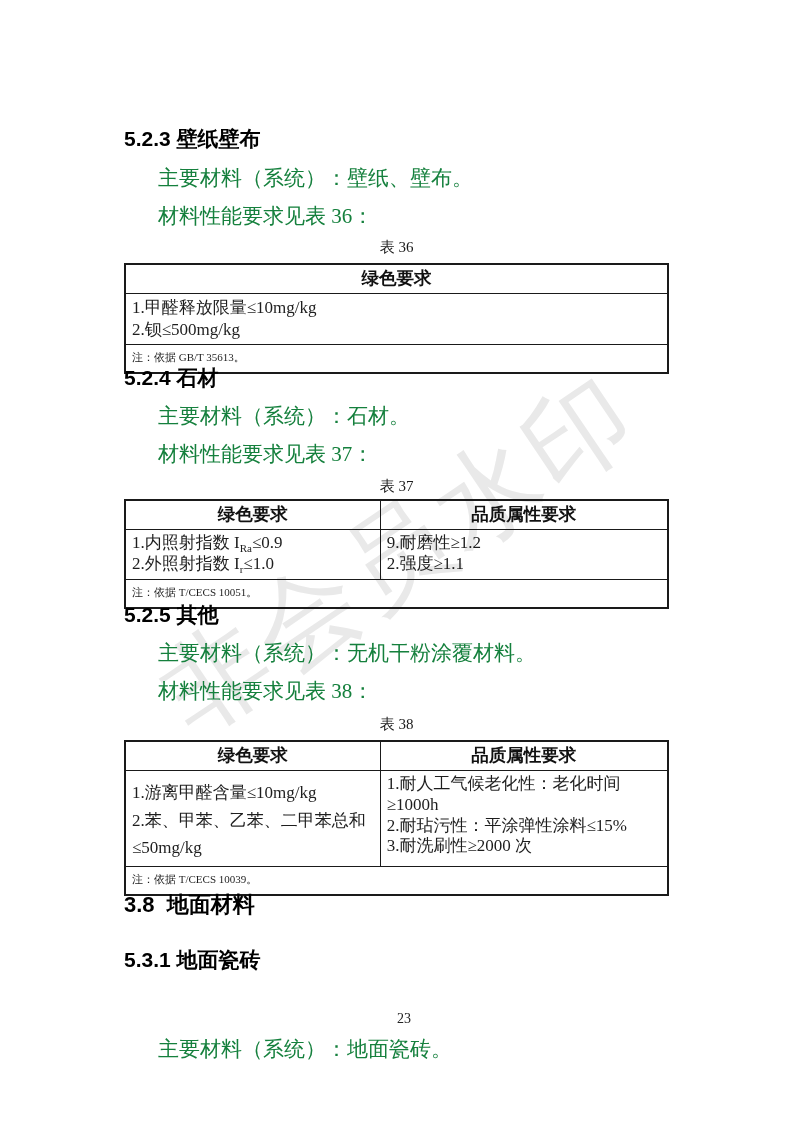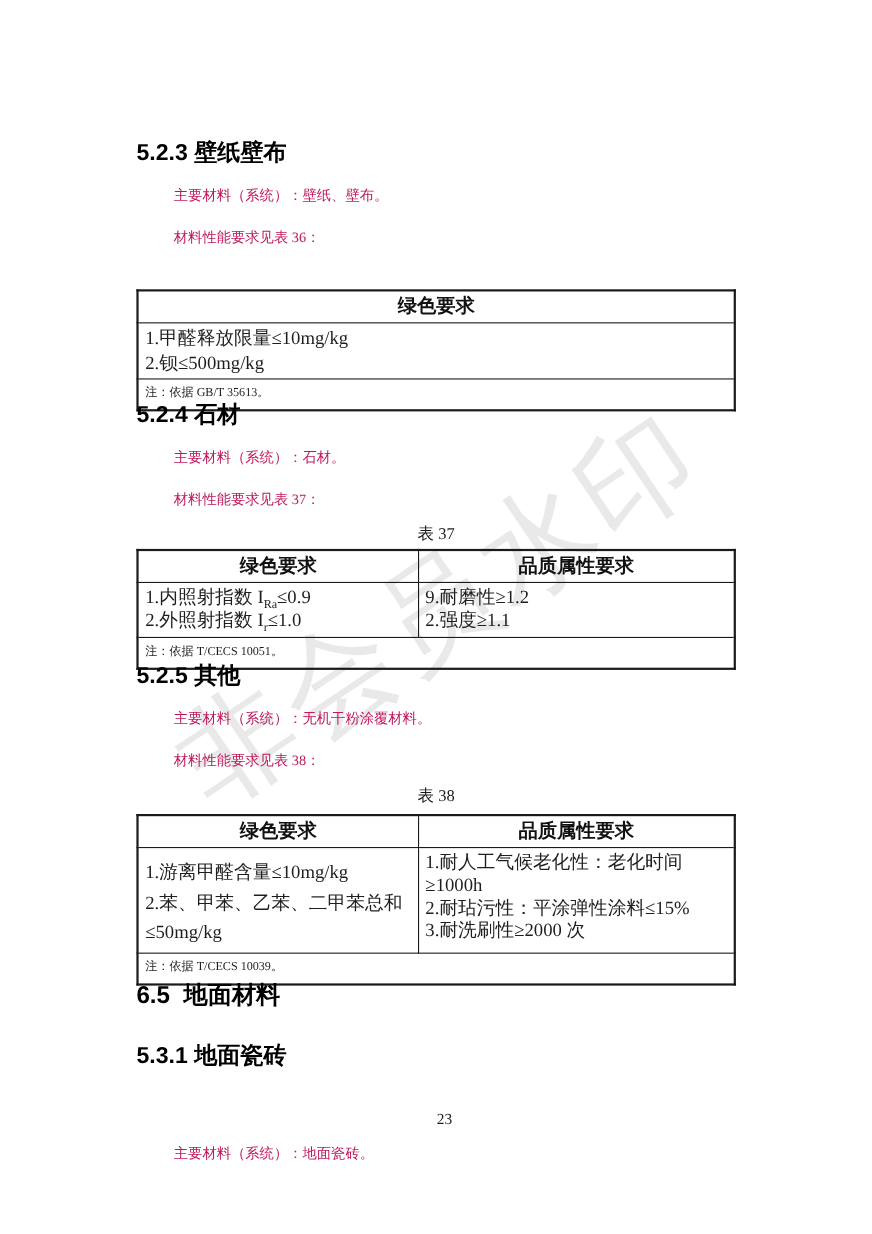--- a/index.html
+++ b/index.html
@@ -27,22 +27,22 @@
   }
   .heading {
     position:absolute; left:124px;
     font-family:"Liberation Sans", sans-serif;
     font-weight:bold; font-size:21px; line-height:25px;
     color:#000000; white-space:pre;
   }
   .heading.major { font-size:22px; }
   .para {
     position:absolute; left:158px;
-    font-size:13px; line-height:24px;
-    color:#be185d; white-space:pre;text-align:center;
+    font-size:21px; line-height:24px;
+    color:#15803d; white-space:pre;text-align:center;
   }
   .caption {
     position:absolute; left:124px; width:545px;
     text-align:center;
     font-size:15px; line-height:18px;
     color:#1a1a1a;
   }
   table.doc-table {
     position:absolute; left:124px; width:545px;
     border-collapse:collapse; table-layout:fixed;
@@ -82,20 +82,21 @@
 <body>
 
 <div class="page">
 
   <div class="watermark">非会员水印</div>
 
   <div class="heading" style="top:126px">5.2.3 壁纸壁布</div>
   <div class="para" style="top:166px">主要材料（系统）：壁纸、壁布。</div>
   <div class="para" style="top:204px">材料性能要求见表 36：</div>
 
+  <div class="caption" style="top:238px">表 36</div>
   <table class="doc-table" style="top:263px">
     <tbody>
         <tr style="height:22px">
       <th class="thead">绿色要求</th>
     </tr>
     <tr style="height:44px">
       <td class="tbody">
         <div class="cell-line">1.甲醛释放限量≤10mg/kg</div>
         <div class="cell-line">2.钡≤500mg/kg</div>
       </td>
@@ -164,19 +165,19 @@
         <div class="cell-line">2.耐玷污性：平涂弹性涂料≤15%</div>
         <div class="cell-line">3.耐洗刷性≥2000 次</div>
       </td>
     </tr>
     <tr style="height:27px">
       <td class="tnote" colspan="2">注：依据 T/CECS 10039。</td>
     </tr>
   </tbody>
     </table>
 
-  <div class="heading major" style="top:892px">6.5  地面材料</div>
+  <div class="heading major" style="top:892px">3.8  地面材料</div>
   <div class="heading" style="top:947px">5.3.1 地面瓷砖</div>
   <div class="para" style="top:1037px">主要材料（系统）：地面瓷砖。</div>
 
   <div class="pagenum">23</div>
 
 </div>
 
 </body></html>

